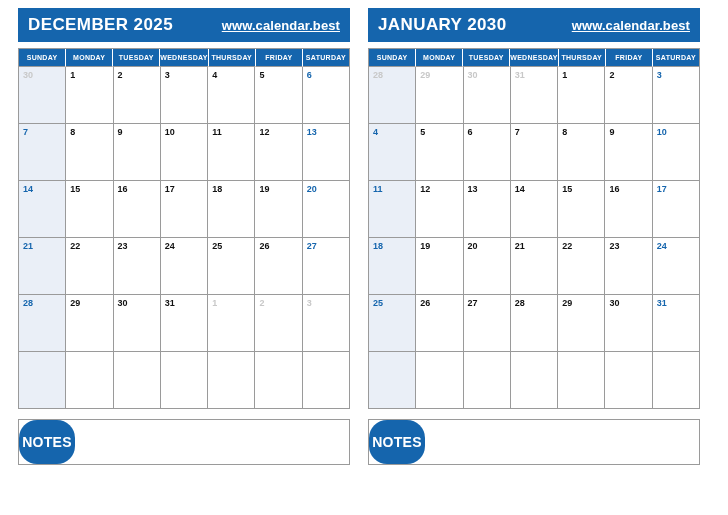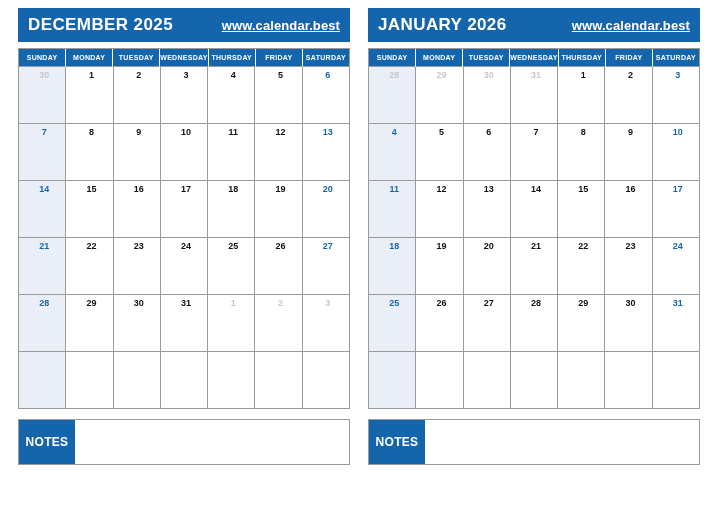--- a/index.html
+++ b/index.html
@@ -54,21 +54,20 @@
 
   
   .grid {
     margin-top: 6px;
     border-left: 1px solid #9a9a9a;
     border-top: 1px solid #9a9a9a;
     box-sizing: border-box;
   }
   .row {
     display: flex;
-    text-align: center;
   }
   .hdr-cell {
     width: 48.43px;
     height: 18px;
     background: #1565ad;
     color: #ffffff;
     font-size: 7px;
     font-weight: bold;
     letter-spacing: 0.3px;
     display: flex;
@@ -110,26 +109,27 @@
     margin-top: 10px;
     display: flex;
     height: 46px;
     border: 1px solid #9a9a9a;
     box-sizing: border-box;
   }
   .notes-label {
     width: 56px;
     background: #1565ad;
     color: #ffffff;
-    font-size: 12px;
+    font-size: 14px;
     font-weight: bold;
     display: flex;
     align-items: center;
     justify-content: center;
     letter-spacing: 0.3px;
+    border-radius: 18px;
   }
   .notes-area {
     flex: 1;
     background: #ffffff;
   }
 </style>
 </head>
 <body>
 
 <div class="page">
@@ -213,21 +213,21 @@
     </div>
 
     <div class="notes">
       <div class="notes-label">NOTES</div>
       <div class="notes-area"></div>
     </div>
   </div>
 
   <div class="calendar">
     <div class="title-bar">
-      <div class="month-title">JANUARY 2026</div>
+      <div class="month-title">JANUARY 2030</div>
       <div class="site-link">www.calendar.best</div>
     </div>
 
     <div class="grid">
       <div class="row">
         <div class="hdr-cell">SUNDAY</div>
         <div class="hdr-cell">MONDAY</div>
         <div class="hdr-cell">TUESDAY</div>
         <div class="hdr-cell">WEDNESDAY</div>
         <div class="hdr-cell">THURSDAY</div>

